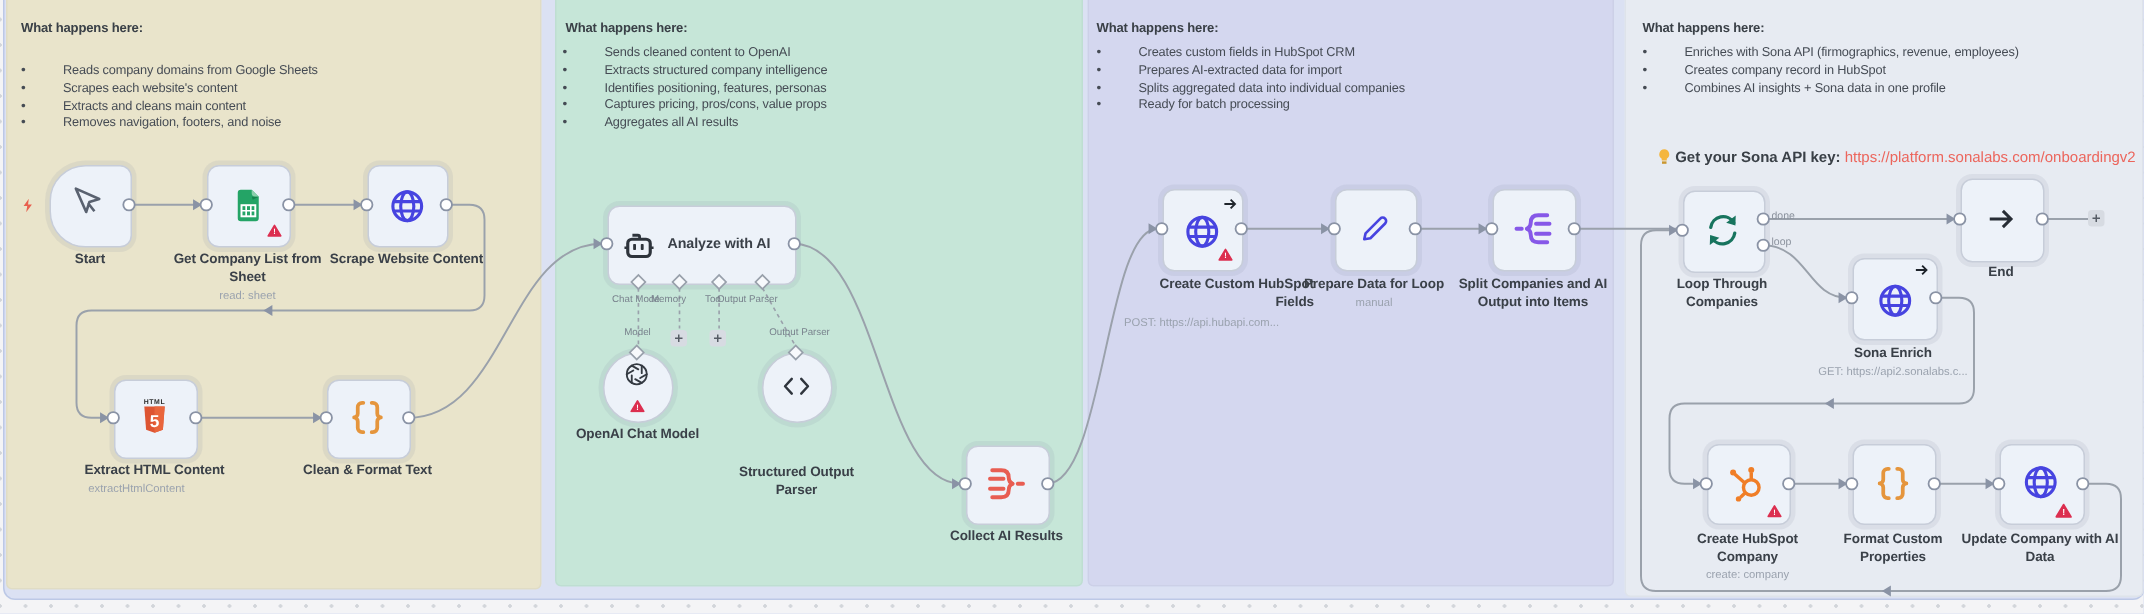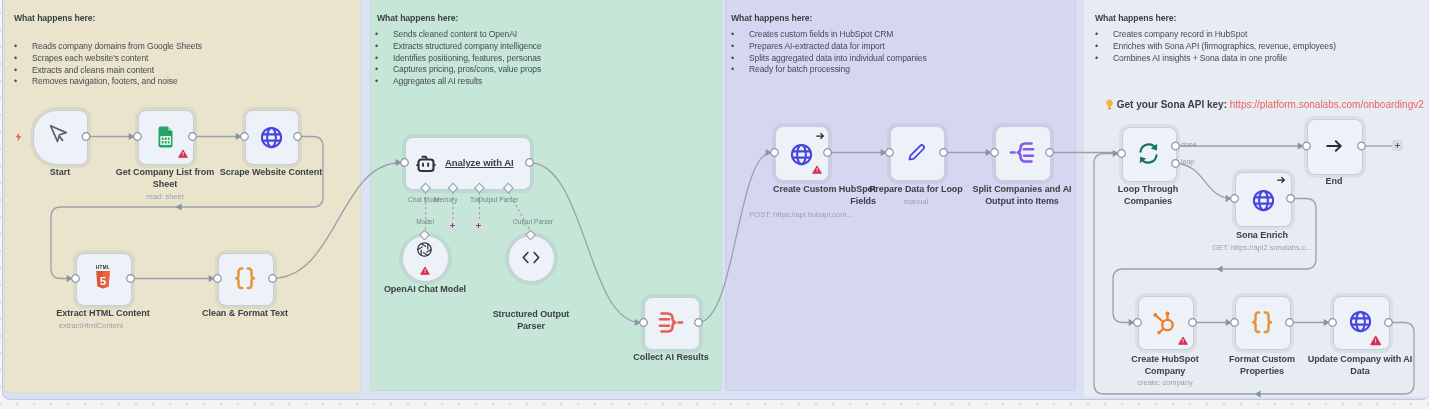--- a/index.html
+++ b/index.html
@@ -13,21 +13,21 @@
   }
   .backdrop{position:absolute;left:2px;top:-12px;width:1426px;height:410px;
     background:rgba(196,208,240,0.52);border-radius:8px;border:1px solid rgba(150,170,215,0.45);}
   .panel{position:absolute;top:-12px;border-radius:4px;box-shadow:inset 0 0 0 1px rgba(60,70,90,0.05);}
   #p1{left:4px;width:357px;height:405px;background:#e9e4cb;}
   #p2{left:370px;width:352px;height:403px;background:#c6e6d8;}
   #p3{left:725px;width:351px;height:403px;background:#d4d7ef;}
   #p4{left:1083px;width:346px;height:410px;background:#e7ebf2;}
   .hdr{position:absolute;font-size:8.7px;font-weight:bold;color:#3a4047;letter-spacing:-0.1px;}
   .blist{position:absolute;font-size:8.5px;color:#454b54;line-height:11.8px;letter-spacing:-0.1px;}
-  .blist div{position:relative;padding-left:22px;}
+  .blist div{position:relative;padding-left:32px;}
   .blist div::before{content:"•";position:absolute;left:4px;font-size:9px;}
   .node{position:absolute;background:#edf2f9;border:1px solid #c7cdd9;border-radius:8px;
     box-shadow:0 0 0 3px rgba(130,140,160,0.13);}
   .circle{position:absolute;background:#edf2f9;border:1px solid #c7cdd9;border-radius:50%;
     box-shadow:0 0 0 3px rgba(130,140,160,0.13);}
   .nlabel{position:absolute;font-size:9px;font-weight:bold;color:#3a4048;text-align:center;line-height:11.5px;letter-spacing:-0.05px;}
   .nsub{position:absolute;font-size:7.5px;color:#9aa2ae;text-align:center;}
   .icon{position:absolute;}
   svg{display:block;}
   #wires{position:absolute;left:0;top:0;z-index:5;pointer-events:none;}
@@ -65,22 +65,22 @@
 <div class="hdr" style="left:731px;top:13px;">What happens here:</div>
 <div class="blist" style="left:727px;top:29px;">
   <div>Creates custom fields in HubSpot CRM</div>
   <div>Prepares AI-extracted data for import</div>
   <div>Splits aggregated data into individual companies</div>
   <div>Ready for batch processing</div>
 </div>
 
 <div class="hdr" style="left:1095px;top:13px;">What happens here:</div>
 <div class="blist" style="left:1091px;top:29px;">
+  <div>Enriches with Sona API (firmographics, revenue, employees)</div>
   <div>Creates company record in HubSpot</div>
-  <div>Enriches with Sona API (firmographics, revenue, employees)</div>
   <div>Combines AI insights + Sona data in one profile</div>
 </div>
 <div style="position:absolute;left:1105px;top:99px;font-size:10px;color:#3a4047;">
   <svg width="9" height="11" viewBox="0 0 9 11" style="vertical-align:-2px;display:inline-block;">
       <path d="M4.5 0.5 a3.4 3.4 0 0 1 1.7 6.3 l0 1.2 h-3.4 l0 -1.2 A3.4 3.4 0 0 1 4.5 0.5 z" fill="#f4b63f"></path>
       <rect x="3" y="8.6" width="3" height="1.6" fill="#c9962e"></rect>
     </svg>
   <b>Get your Sona API key:</b> <span style="color:#ec655c;">https://platform.sonalabs.com/onboardingv2</span>
 </div>
 
@@ -91,21 +91,21 @@
 <div class="node" style="left:218px;top:253px;width:54px;height:51px;"></div>
 <div class="nlabel" style="left:20px;top:167px;width:80px;">Start</div>
 <div class="nlabel" style="left:90px;top:167px;width:150px;">Get Company List from<br>Sheet</div>
 <div class="nsub" style="left:90px;top:192px;width:150px;">read: sheet</div>
 <div class="nlabel" style="left:206px;top:167px;width:130px;">Scrape Website Content</div>
 <div class="nlabel" style="left:28px;top:308px;width:150px;">Extract HTML Content</div>
 <div class="nsub" style="left:16px;top:321px;width:150px;">extractHtmlContent</div>
 <div class="nlabel" style="left:170px;top:308px;width:150px;">Clean &amp; Format Text</div>
 
 <div class="node" style="left:405px;top:137px;width:124px;height:51px;"></div>
-<div class="nlabel" style="left:445px;top:157px;width:120px;text-align:left;font-size:9.5px;text-decoration:underline;">Analyze with AI</div>
+<div class="nlabel" style="left:445px;top:157px;width:120px;text-align:left;font-size:9.5px;">Analyze with AI</div>
 <div class="circle" style="left:402px;top:235px;width:45px;height:45px;"></div>
 <div class="circle" style="left:508px;top:235px;width:45px;height:45px;"></div>
 <div class="node" style="left:644px;top:297px;width:54px;height:51px;"></div>
 <div class="nlabel" style="left:350px;top:284px;width:150px;">OpenAI Chat Model</div>
 <div class="nlabel" style="left:456px;top:284px;width:150px;margin-top:25px;">Structured Output<br>Parser</div>
 <div class="nlabel" style="left:596px;top:352px;width:150px;">Collect AI Results</div>
 <div class="tinylabel" style="left:408px;top:196px;text-align:left;">Chat Mode</div>
 <div class="tinylabel" style="left:434px;top:196px;text-align:left;">Memory</div>
 <div class="tinylabel" style="left:470px;top:196px;text-align:left;">Too</div>
 <div class="tinylabel" style="left:478px;top:196px;text-align:left;">Output Parser</div>

